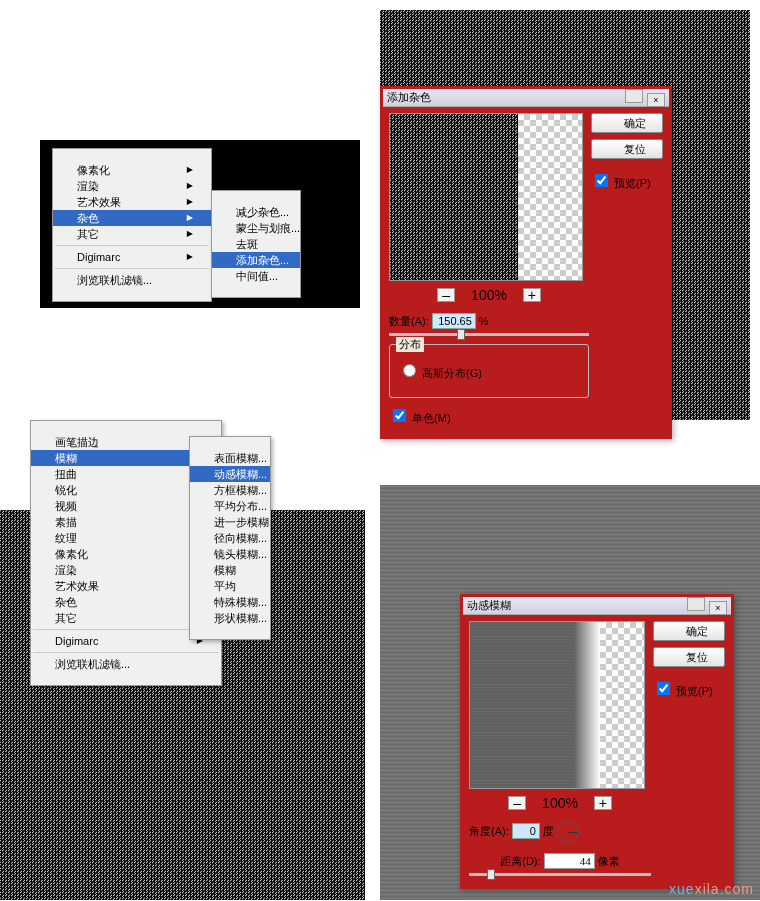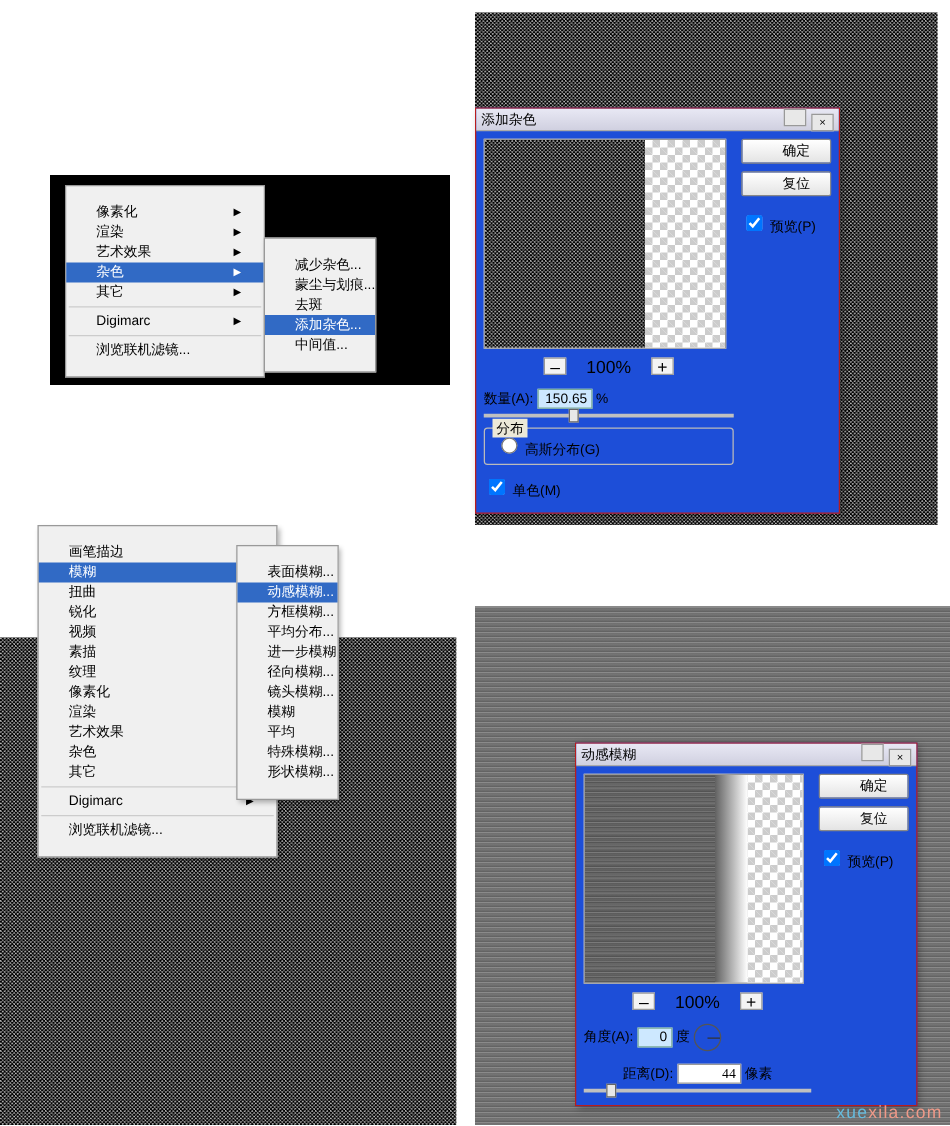--- a/index.html
+++ b/index.html
@@ -67,22 +67,22 @@
   .menu .item.sel { background: #316ac5; color: #fff; }
   .menu .sep { height: 1px; background: #ccc; margin: 3px 2px; }
   .arrow::after { content: "▶"; font-size: 8px; margin-left: 20px; }
   #menu1 { left: 52px; top: 148px; width: 160px; }
   #menu1-sub { left: 211px; top: 190px; width: 90px; }
   #menu2 { left: 30px; top: 420px; width: 192px; }
   #menu2-sub { left: 189px; top: 436px; width: 82px; }
   
   .dialog {
     position: absolute;
-    background: #1d4ed8;
-    border: 1px solid #b91c1c;
+    background: #b91c1c;
+    border: 3px solid #b91c1c;
     box-shadow: 2px 2px 6px rgba(0,0,0,.3);
     font-size: 11px;
   }
   .titlebar {
     height: 18px;
     background: linear-gradient(#e8e8f4, #d0d0e0);
     border-bottom: 1px solid #aaa;
     display: flex; align-items: center; justify-content: space-between;
     padding: 0 4px;
     font-size: 11px;
@@ -124,21 +124,21 @@
   .chk { font-size: 11px; }
   .row { margin: 4px 0; }
   .inp {
     border: 1px solid #7a9; background: #cde8ff;
     padding: 1px 3px; font-size: 11px; width: 44px;
     text-align: right;
   }
   .inp.white { background: #fff; border-color: #999; }
   .group {
     border: 1px solid #bbb; border-radius: 3px;
-    padding: 0 8px; margin-top: 8px; position: relative;
+    padding: 12px 8px; margin-top: 8px; position: relative;
   }
   .group > .legend {
     position: absolute; top: -8px; left: 6px;
     background: #ece9d8; padding: 0 3px; font-size: 11px;
   }
   .slider {
     height: 3px; background: #c0c0c0; position: relative;
     margin: 4px 0 2px 0;
   }
   .slider .thumb {

